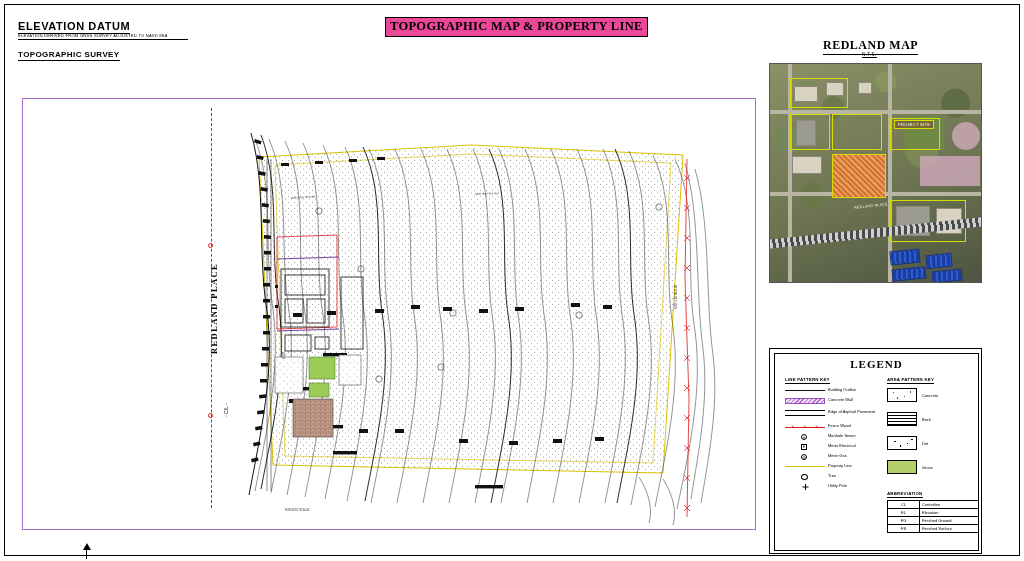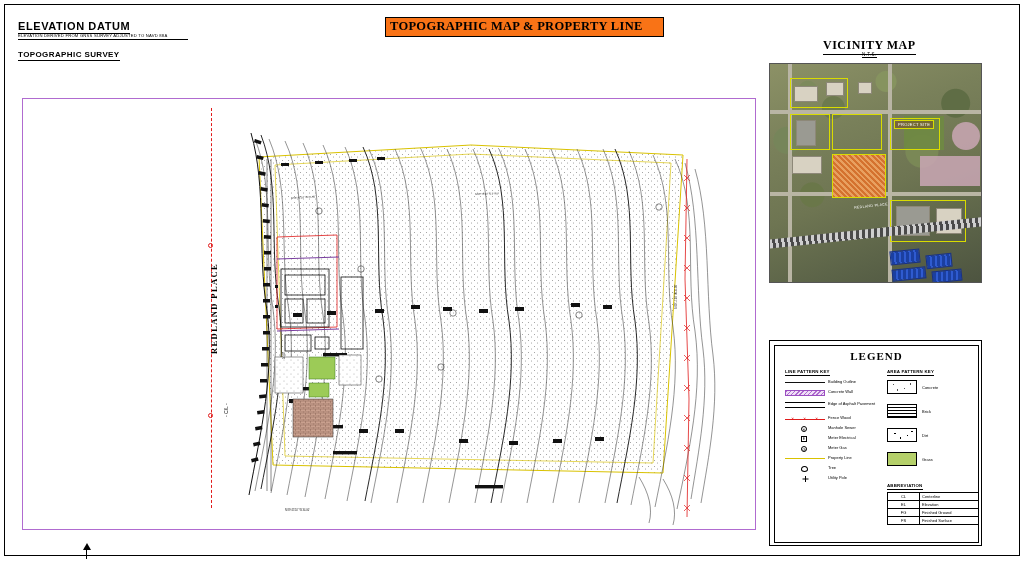--- a/index.html
+++ b/index.html
@@ -46,22 +46,22 @@
   }
 
   
   #main-title {
     position: absolute;
     left: 385px; top: 17px;
     font-family: "Liberation Serif", serif;
     font-size: 12.5px; font-weight: bold;
     letter-spacing: .3px;
     border: 1px solid #000;
-    padding: 1px 20px 2px 4px;
-    background: #f97316;
+    padding: 1px 4px 2px 4px;
+    background: #ec4899;
   }
 
   
   #vicinity-title {
     position: absolute; left: 823px; top: 38px;
     font-family: "Liberation Serif", serif;
     font-size: 12px; font-weight: bold;
     letter-spacing: .5px;
     border-bottom: 1px solid #000;
     padding-bottom: 1px;
@@ -203,21 +203,21 @@
     position: absolute; left: 2.5px; top: 0;
     width: 0; height: 0;
     border-left: 4px solid transparent;
     border-right: 4px solid transparent;
     border-bottom: 7px solid #000;
   }
 
   
   #legend {
     position: absolute;
-    left: 769px; top: 340px;
+    left: 769px; top: 348px;
     width: 213px; height: 206px;
     border: 1px solid #000;
     background: #fff;
   }
   #legend-inner {
     position: absolute; left: 4px; top: 4px;
     width: 205px; height: 198px;
     border: 1px solid #000;
   }
   #legend-title {
@@ -357,21 +357,21 @@
 <div id="sheet">
 
   <div class="sheet-border"></div>
 
   <div class="note-block" id="elev-datum-title">ELEVATION DATUM</div>
   <div class="note-block" id="elev-datum-sub">ELEVATION DERIVED FROM GNSS SURVEY ADJUSTED TO NAVD 88A</div>
   <div class="note-block" id="topo-method-title">TOPOGRAPHIC SURVEY</div>
 
   <div id="main-title">TOPOGRAPHIC MAP &amp; PROPERTY LINE</div>
 
-  <div id="vicinity-title">VICINITY MAP</div>
+  <div id="vicinity-title">REDLAND MAP</div>
   <div id="vicinity-nts">N.T.S.</div>
 
   <div id="vicinity-map">
     <div class="aerial"></div>
 
     <div class="road-v" style="left:18px;"></div>
     <div class="road-v" style="left:118px;"></div>
     <div class="road-h" style="top:46px;"></div>
     <div class="road-h" style="top:128px;"></div>
 

